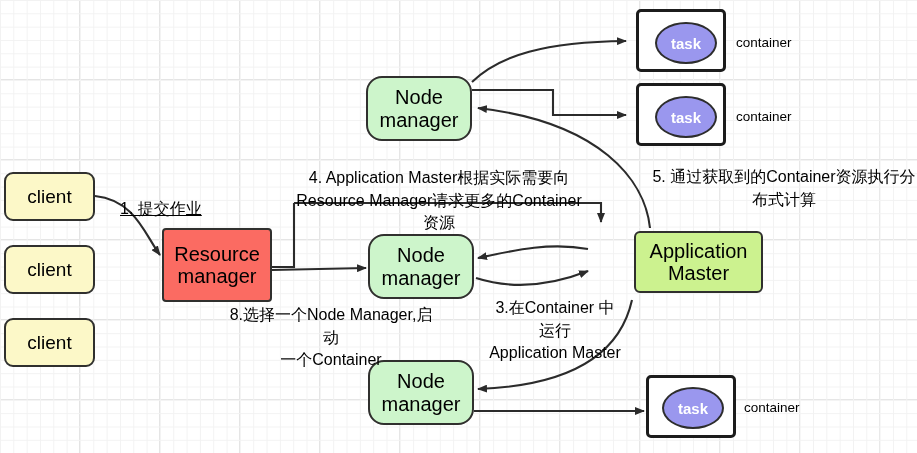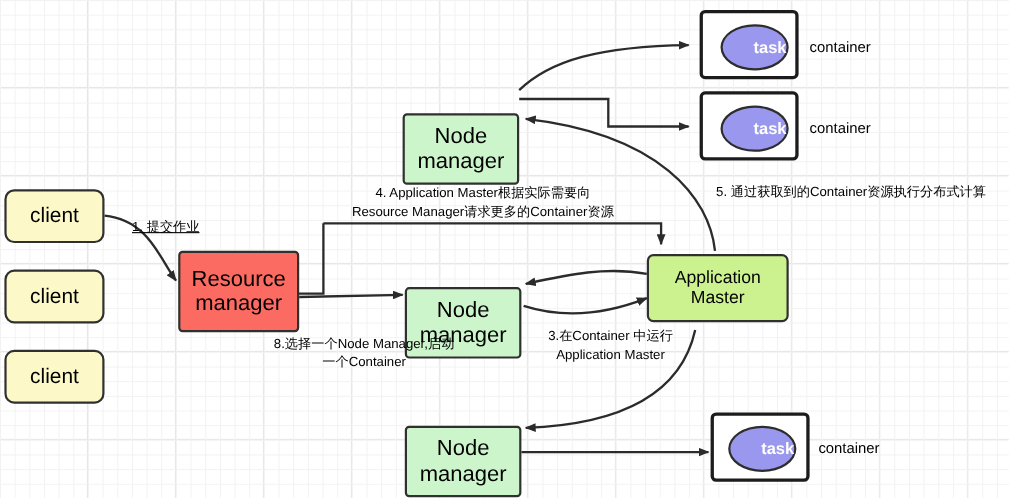--- a/index.html
+++ b/index.html
@@ -38,49 +38,49 @@
   }
   .n-rm{
     background:#fb6b62;
     border:2px solid #30302e;
     border-radius:4px;
     font-size:20px;
   }
   .n-nm{
     background:#cdf5cb;
     border:2px solid #30302e;
-    border-radius:4px;
+    border-radius:16px;
     font-size:20px;
-    margin-top:27px;
   }
   .n-am{
     background:#ccf28f;
     border:2px solid #30302e;
     border-radius:6px;
-    font-size:16px;
+    font-size:20px;
+    margin-left:46px;
   }
   .n-container{
     background:#ffffff;
     border:3px solid #1c1c1c;
     border-radius:5px;
   }
   .task{
     position:absolute;
     background:#9a97ee;
     border:2px solid #2d2d2d;
     border-radius:50%;
     color:#ffffff;
     font-weight:bold;
     font-size:15px;
-    display:flex;align-items:center;justify-content:flex-end;
+    display:flex;align-items:center;justify-content:center;
   }
   .lbl{
     position:absolute;
     color:#000000;
-    font-size:12px;
+    font-size:16px;
     line-height:1.42;
     white-space:pre-line;
     text-align:center;
   }
   .lbl-left{text-align:center;}
 </style>
 </head>
 <body>
 
 <div id="canvas">

